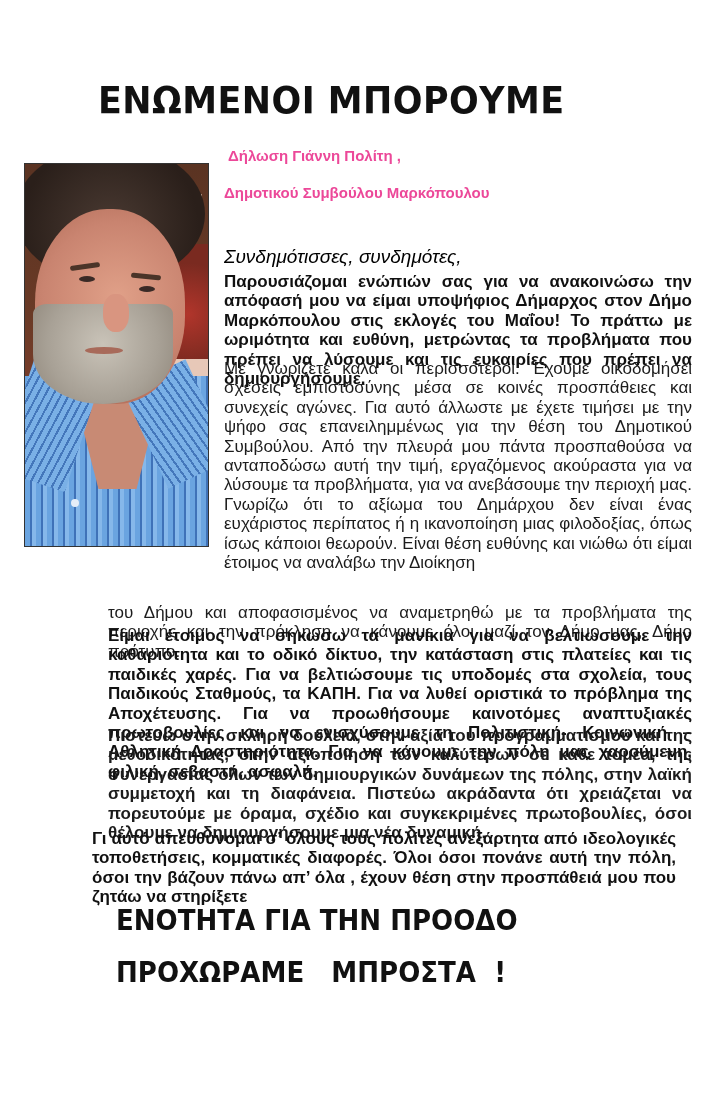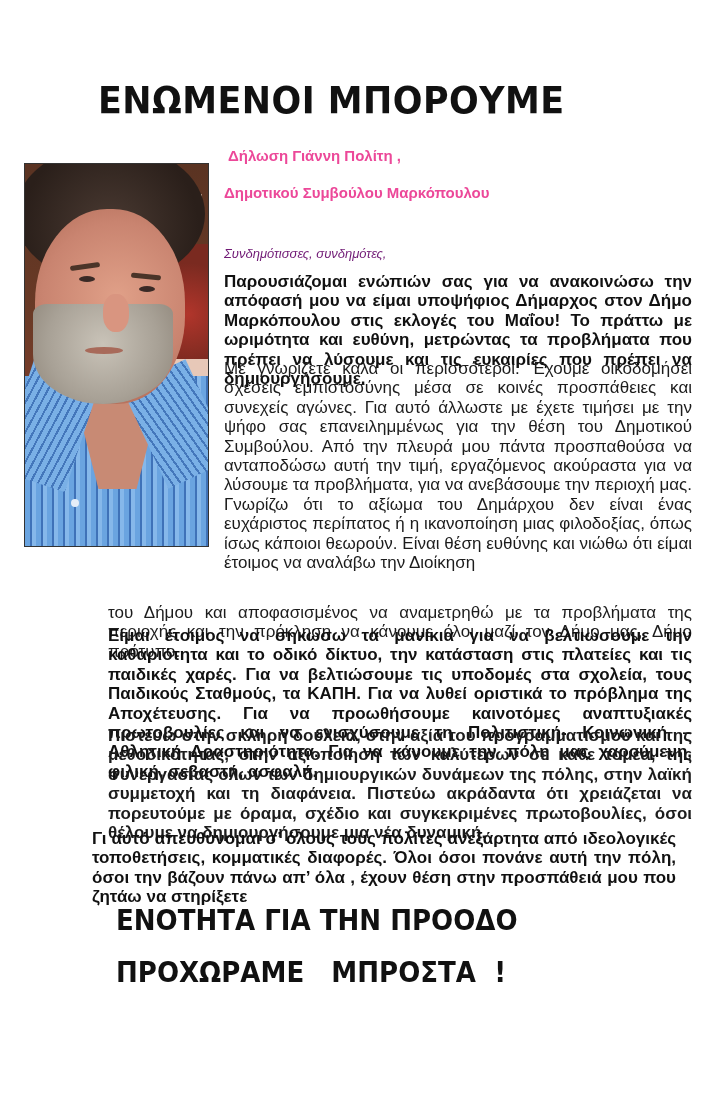--- a/index.html
+++ b/index.html
@@ -44,21 +44,21 @@
   .photo .brow { position:absolute; top:100px; width:30px; height:5px; background:#4a3428; border-radius:3px; }
   .photo .brow.l { left:45px; transform: rotate(-8deg);} .photo .brow.r { left:106px; top:110px; transform: rotate(6deg);}
   .photo .nose { position:absolute; left:78px; top:130px; width:26px; height:38px; border-radius:45%; background:#d99580; }
   .photo .button { position:absolute; left:46px; top:335px; width:8px; height:8px; border-radius:50%; background:#e6eef8; }
 
   .sub1, .sub2 {
     position: absolute; font-weight: bold; font-size: 15px; color: #ec4899; white-space: nowrap;
   }
   .sub1 { left: 228px; top: 147px; }
   .sub2 { left: 224px; top: 184px; }
-  .greeting { position:absolute; left:224px; top:246px; font-style: italic; font-size: 13px; color:#701a75; }
+  .greeting { position:absolute; left:224px; top:246px; font-style: italic; font-size: 19px; color:#000000; }
 
   .para {
     position: absolute; text-align: justify; text-align-last: left;
     font-size: 17px; line-height: 19.4px; color: #1c1c1c;
   }
   .para.bold { font-weight: bold; color:#111; }
   .p1 { left: 224px; top: 272px; width: 468px; }
   .p2 { left: 224px; top: 359px; width: 468px; }
   .p2b { left: 108px; top: 555px; width: 584px; margin-top: 48px; }
   .p3 { left: 108px; top: 626px; width: 584px; }

